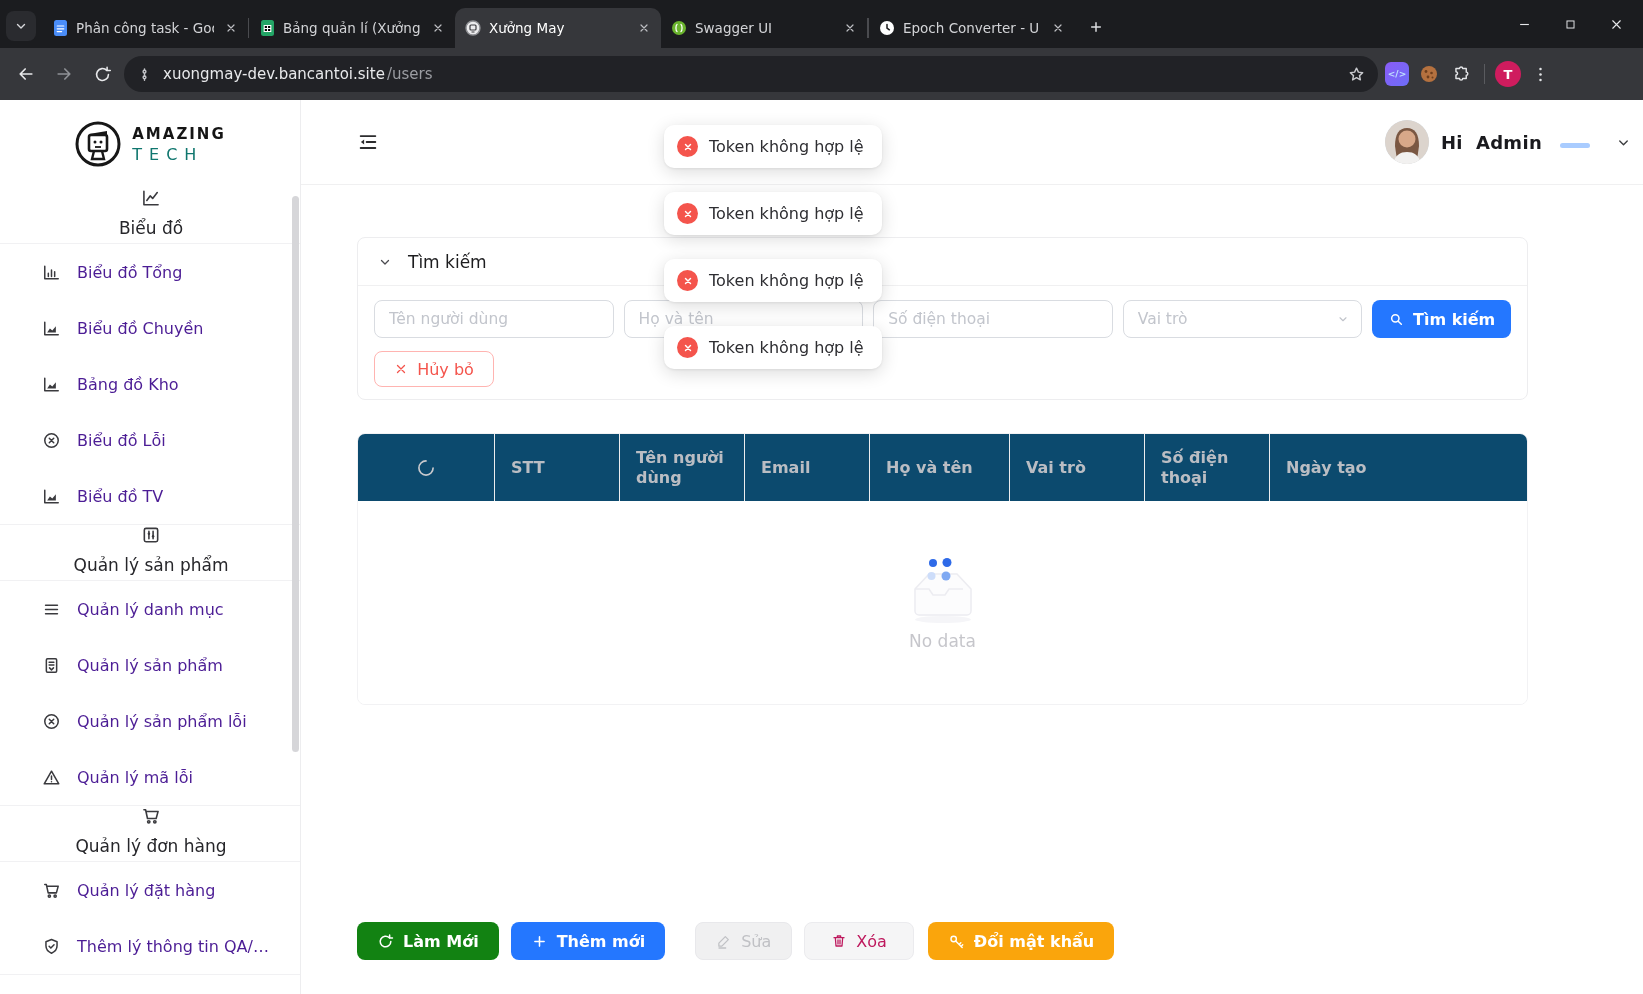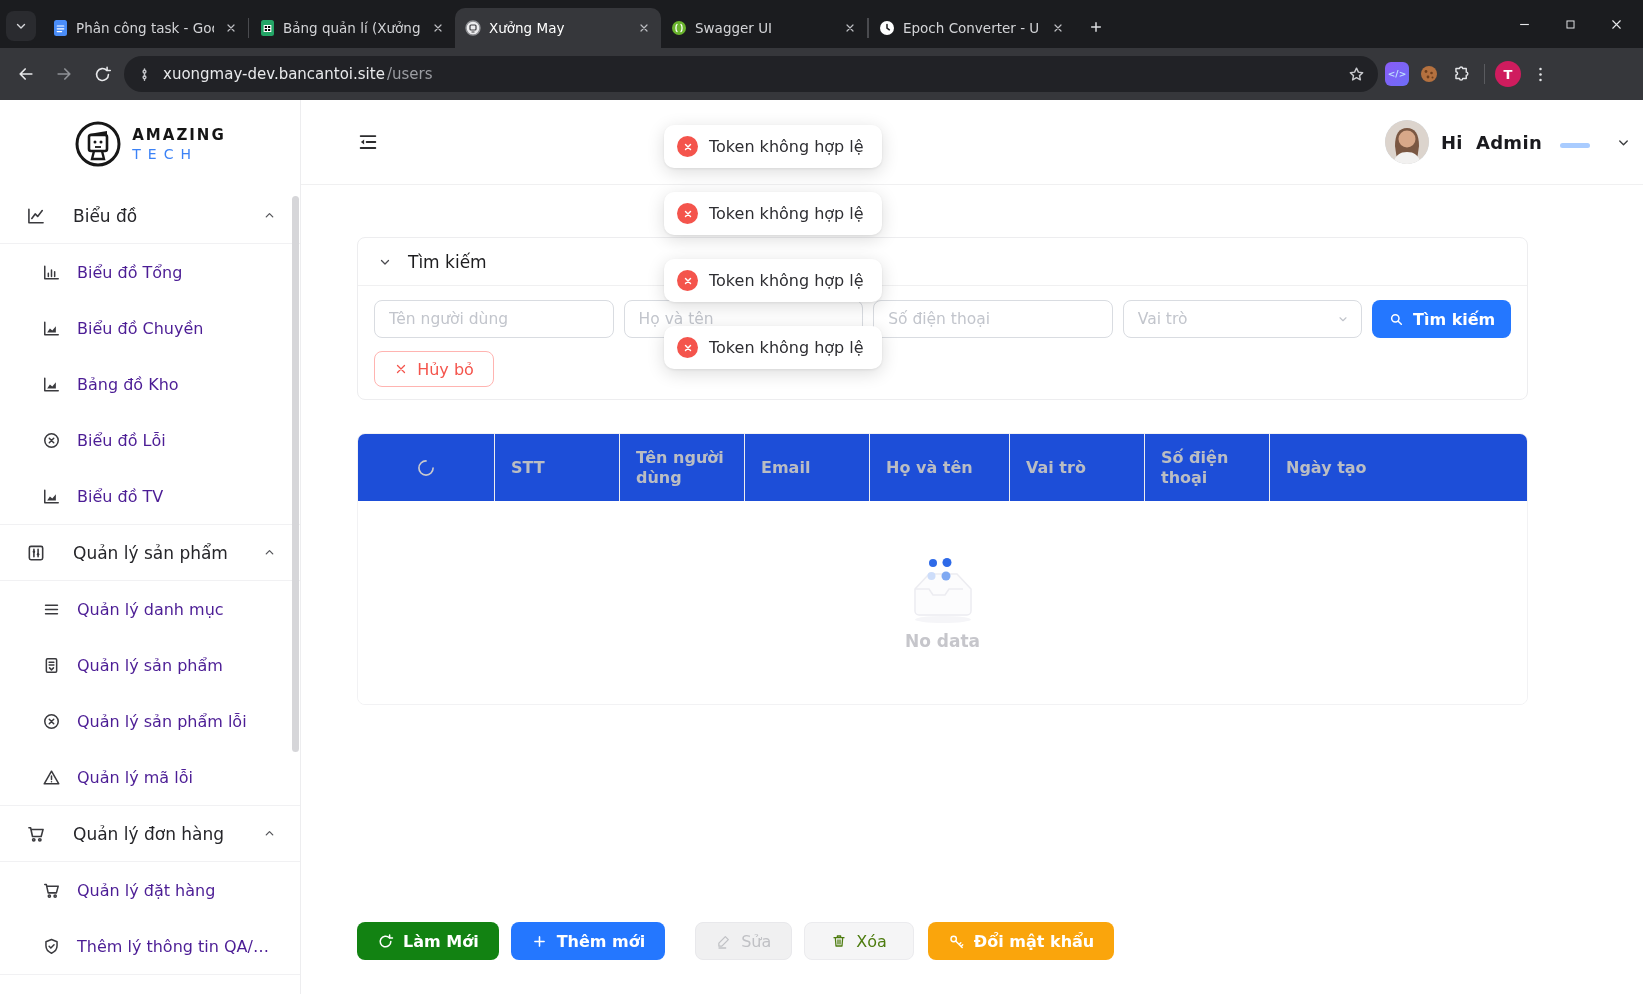--- a/index.html
+++ b/index.html
@@ -35,22 +35,22 @@
   .tool-sep { width:1px; height:20px; background:#5a5b5f; margin:0 4px; }
   .chrome-avatar { width:26px; height:26px; border-radius:50%; background:#cf1c5e; color:#fff; font-size:13px; font-weight:bold;
     display:flex; align-items:center; justify-content:center; }
 
   
   .page { display:flex; height:894px; background:#fff; position:relative; }
 
   .sidebar { width:301px; flex:none; border-right:1px solid #ededef; position:relative; overflow:hidden; background:#fff; }
   .logo-row { height:88px; display:flex; align-items:center; justify-content:center; gap:10px; }
   .logo-text .l1 { font-size:15px; font-weight:bold; letter-spacing:2px; color:#151515; }
-  .logo-text .l2 { font-size:14px; letter-spacing:7px; color:#3b82f6; margin-top:2px; }
-  .nav-sec-header { height:55px; display:flex; align-items:center; gap:27px; padding:0 24px 0 26px; color:#26262a; font-size:17px; cursor:pointer; }
+  .logo-text .l2 { font-size:16px; letter-spacing:7px; color:#0f766e; margin-top:2px; }
+  .nav-sec-header { height:55px; display:flex; align-items:center; gap:10px; padding:0 24px 0 26px; color:#26262a; font-size:17px; cursor:pointer;flex-direction:column; }
   .nav-sec-header .chev { margin-left:auto; color:#55565a; }
   .nav-sub { border-top:1px solid #f1f1f3; border-bottom:1px solid #f1f1f3; }
   .nav-item { height:56px; display:flex; align-items:center; gap:16px; padding-left:42px; color:#4c1d95; font-size:16px; cursor:pointer; white-space:nowrap; }
   .nav-ic { color:#3a3a3e; flex:none; }
   .sb-scrollbar { position:absolute; right:1px; top:96px; width:7px; height:556px; background:#d6d6d9; border-radius:4px; }
 
   .main { flex:1; position:relative; background:#fff; }
   .app-header { height:85px; border-bottom:1px solid #f0f0f1; display:flex; align-items:center; padding:0 12px 0 54px; }
   .fold-btn { color:#2c2c2e; width:26px; height:26px; display:flex; align-items:center; justify-content:center; }
   .user-menu { margin-left:auto; display:flex; align-items:center; gap:12px; }
@@ -71,32 +71,32 @@
   .f-input::placeholder { color:#c2c5cc; }
   .f-select { width:240px; height:38px; border:1px solid #d9dce1; border-radius:8px; padding:0 12px 0 14px; font-size:15.5px;
     color:#c2c5cc; display:flex; align-items:center; justify-content:space-between; cursor:pointer; background:#fff; }
   .f-select .chev { color:#c0c3ca; }
   .btn { height:38px; border:none; border-radius:8px; display:inline-flex; align-items:center; justify-content:center;
     gap:9px; font-size:16px; font-weight:600; font-family:inherit; cursor:pointer; padding:0 20px; }
   .btn-primary { background:#2477ff; color:#fff; width:139px; padding:0; }
   .btn-cancel { margin-top:13px; height:36px; background:#fff; border:1px solid #ffb4b1; color:#f4544c; width:120px; padding:0; font-weight:400; }
 
   .table-card { width:1171px; margin-top:33px; border:1px solid #f2f2f4; border-radius:8px; overflow:hidden; }
-  .thead { display:grid; grid-template-columns:136px 125px 125px 125px 140px 135px 125px 1fr; background:#1d4ed8; height:67px; }
+  .thead { display:grid; grid-template-columns:136px 125px 125px 125px 140px 135px 125px 1fr; background:#0c4a6e; height:67px; }
   .th { display:flex; align-items:center; padding:0 16px; color:#babdc3; font-size:16px; font-weight:700; line-height:1.25; }
   .th + .th { border-left:1px solid #ececee; }
   .th.center { justify-content:center; }
   .tbody { height:203px; display:flex; flex-direction:column; align-items:center; justify-content:center; gap:4px; background:#fff; }
-  .nodata-text { color:#c6c6cb; font-size:17px; margin-top:2px;font-weight:bold; }
+  .nodata-text { color:#c6c6cb; font-size:17px; margin-top:2px; }
 
   .actions-row { display:flex; gap:12px; margin-top:217px; align-items:center; }
   .btn-green { background:#128212; color:#fff; font-weight:700; }
   .btn-blue { background:#2477ff; color:#fff; font-weight:700; }
   .btn-dis1 { background:#f0f0f1; color:#c0c1c5; border:1px solid #e8e8eb; font-weight:400; margin-left:18px; }
-  .btn-dis2 { background:#f5f5f6; color:#4d7c0f; border:1px solid #ebebee; font-weight:400; padding:0 26px; }
+  .btn-dis2 { background:#f5f5f6; color:#be185d; border:1px solid #ebebee; font-weight:400; padding:0 26px; }
   .btn-amber { background:#faa50c; color:#fff; font-weight:700; margin-left:2px; }
 
   
   .toast { position:fixed; left:664px; width:218px; height:43px; background:#fff; border-radius:10px;
     box-shadow:0 4px 18px rgba(0,0,0,.14), 0 1px 3px rgba(0,0,0,.08); display:flex; align-items:center; gap:11px;
     padding:0 13px; font-size:16px; color:#2e2e32; z-index:50; white-space:nowrap; }
   .toast-ic { width:21px; height:21px; border-radius:50%; background:#f4544c; color:#fff; display:flex;
     align-items:center; justify-content:center; flex:none; }
   .t1{top:125px;} .t2{top:192px;} .t3{top:259px;} .t4{top:326px;}
 

